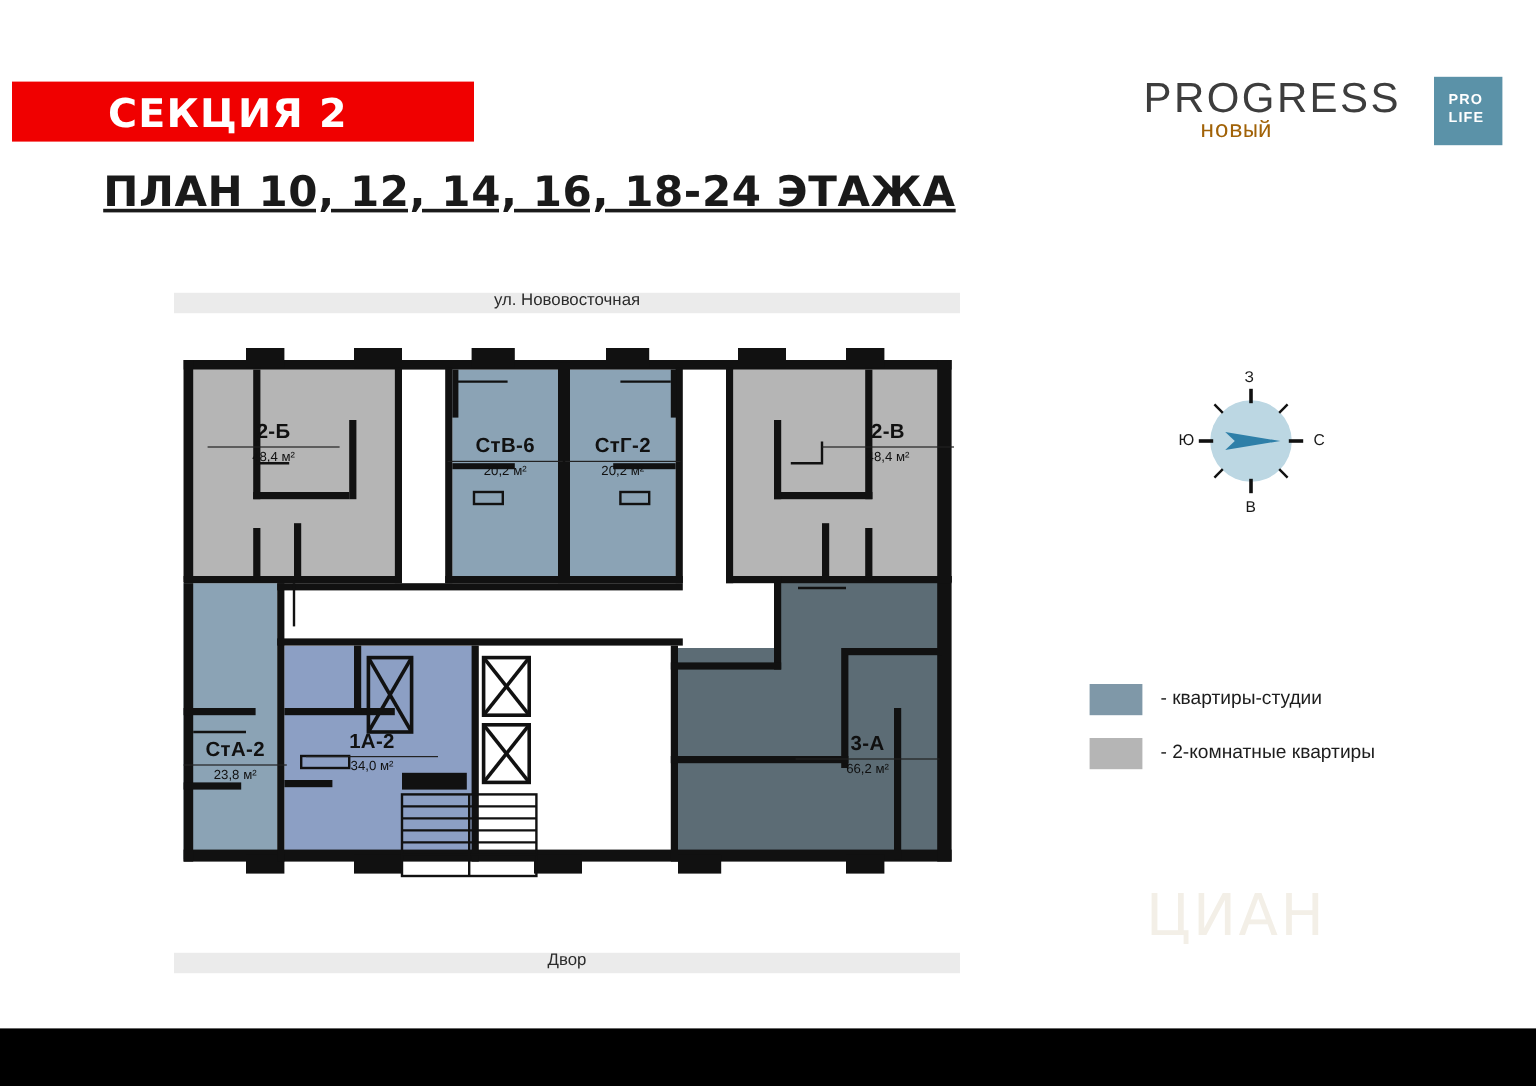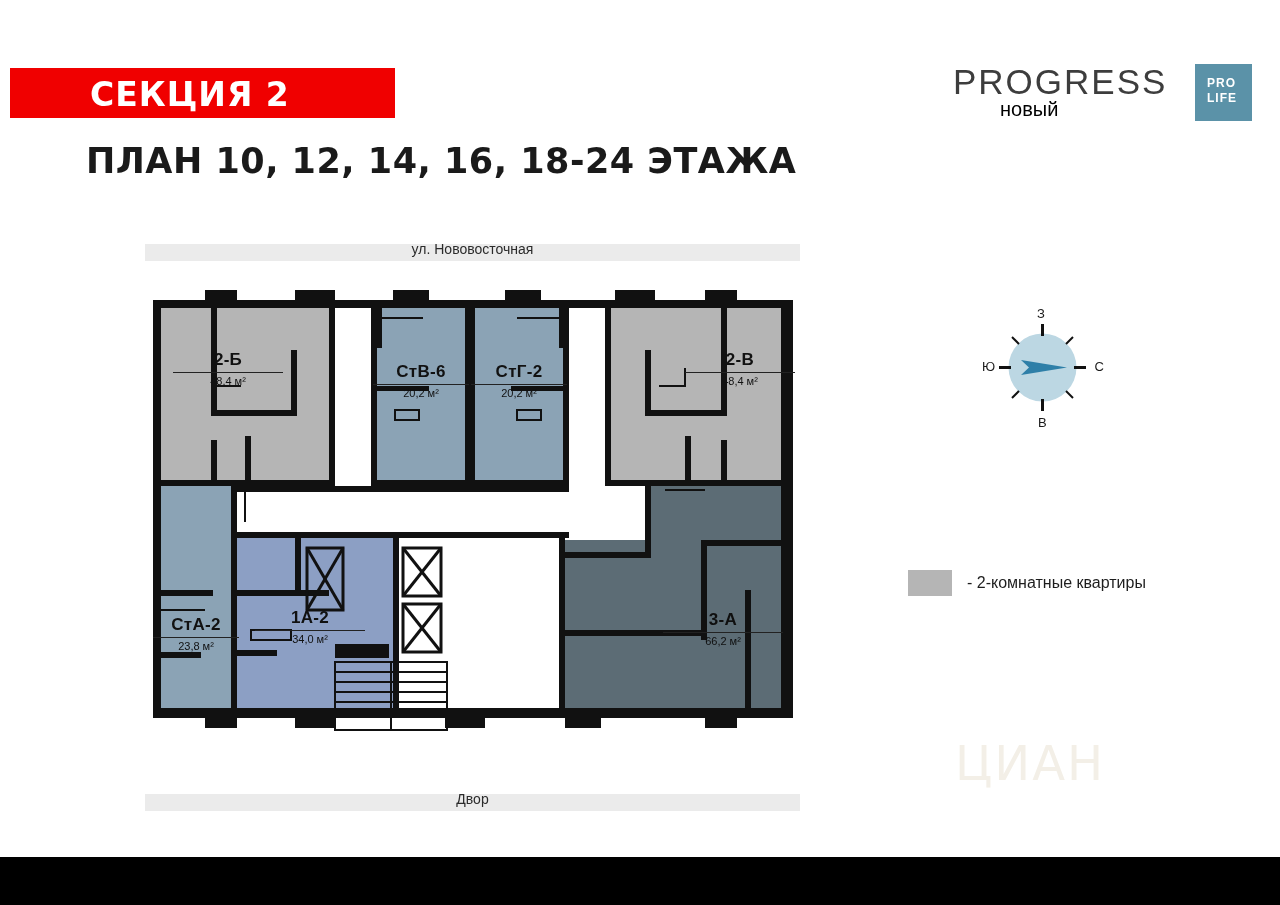--- a/index.html
+++ b/index.html
@@ -37,20 +37,21 @@
   .plan-title {
     position: absolute;
     left: 86px;
     top: 141px;
     font-size: 35px;
     font-weight: bold;
     color: #1a1a1a;
     letter-spacing: 0.5px;
     font-family: "DejaVu Sans", sans-serif;
     white-space: nowrap;
+    text-decoration: underline;
   }
 
   
   .logo {
     position: absolute;
     right: 57px;
     top: 62px;
     width: 270px;
     height: 62px;
   }
@@ -62,22 +63,22 @@
     letter-spacing: 2px;
     color: #3d3d3d;
     font-family: "Liberation Sans", sans-serif;
     font-weight: normal;
   }
   .logo-novy {
     position: absolute;
     left: 47px;
     top: 36px;
     font-size: 20px;
-    color: #000000;
-    font-family: Liberation Sans, sans-serif;
+    color: #a16207;
+    font-family: Liberation Mono, monospace;
   }
   .logo-box {
     position: absolute;
     left: 209px;
     top: 2px;
     width: 57px;
     height: 57px;
     background: #5b92a8;
     margin-left: 33px;
   }
@@ -424,20 +425,24 @@
     <polygon points="36,50 82,57.5 36,65 44,57.5" fill="#2e7fa8"></polygon>
   </svg>
   <span class="letter l-n">З</span>
   <span class="letter l-e">С</span>
   <span class="letter l-s">В</span>
   <span class="letter l-w">Ю</span>
 </div>
 
 <div class="legend">
   <div class="legend-row">
+    <div class="legend-swatch" style="background:#7f98a8"></div>
+    <div class="legend-text">- квартиры-студии</div>
+  </div>
+  <div class="legend-row">
     <div class="legend-swatch" style="background:#b5b5b5"></div>
     <div class="legend-text">- 2-комнатные квартиры</div>
   </div>
 </div>
 
 <div class="watermark">ЦИАН</div>
 
 <div class="bottom-bar"></div>
 
 </body></html>

